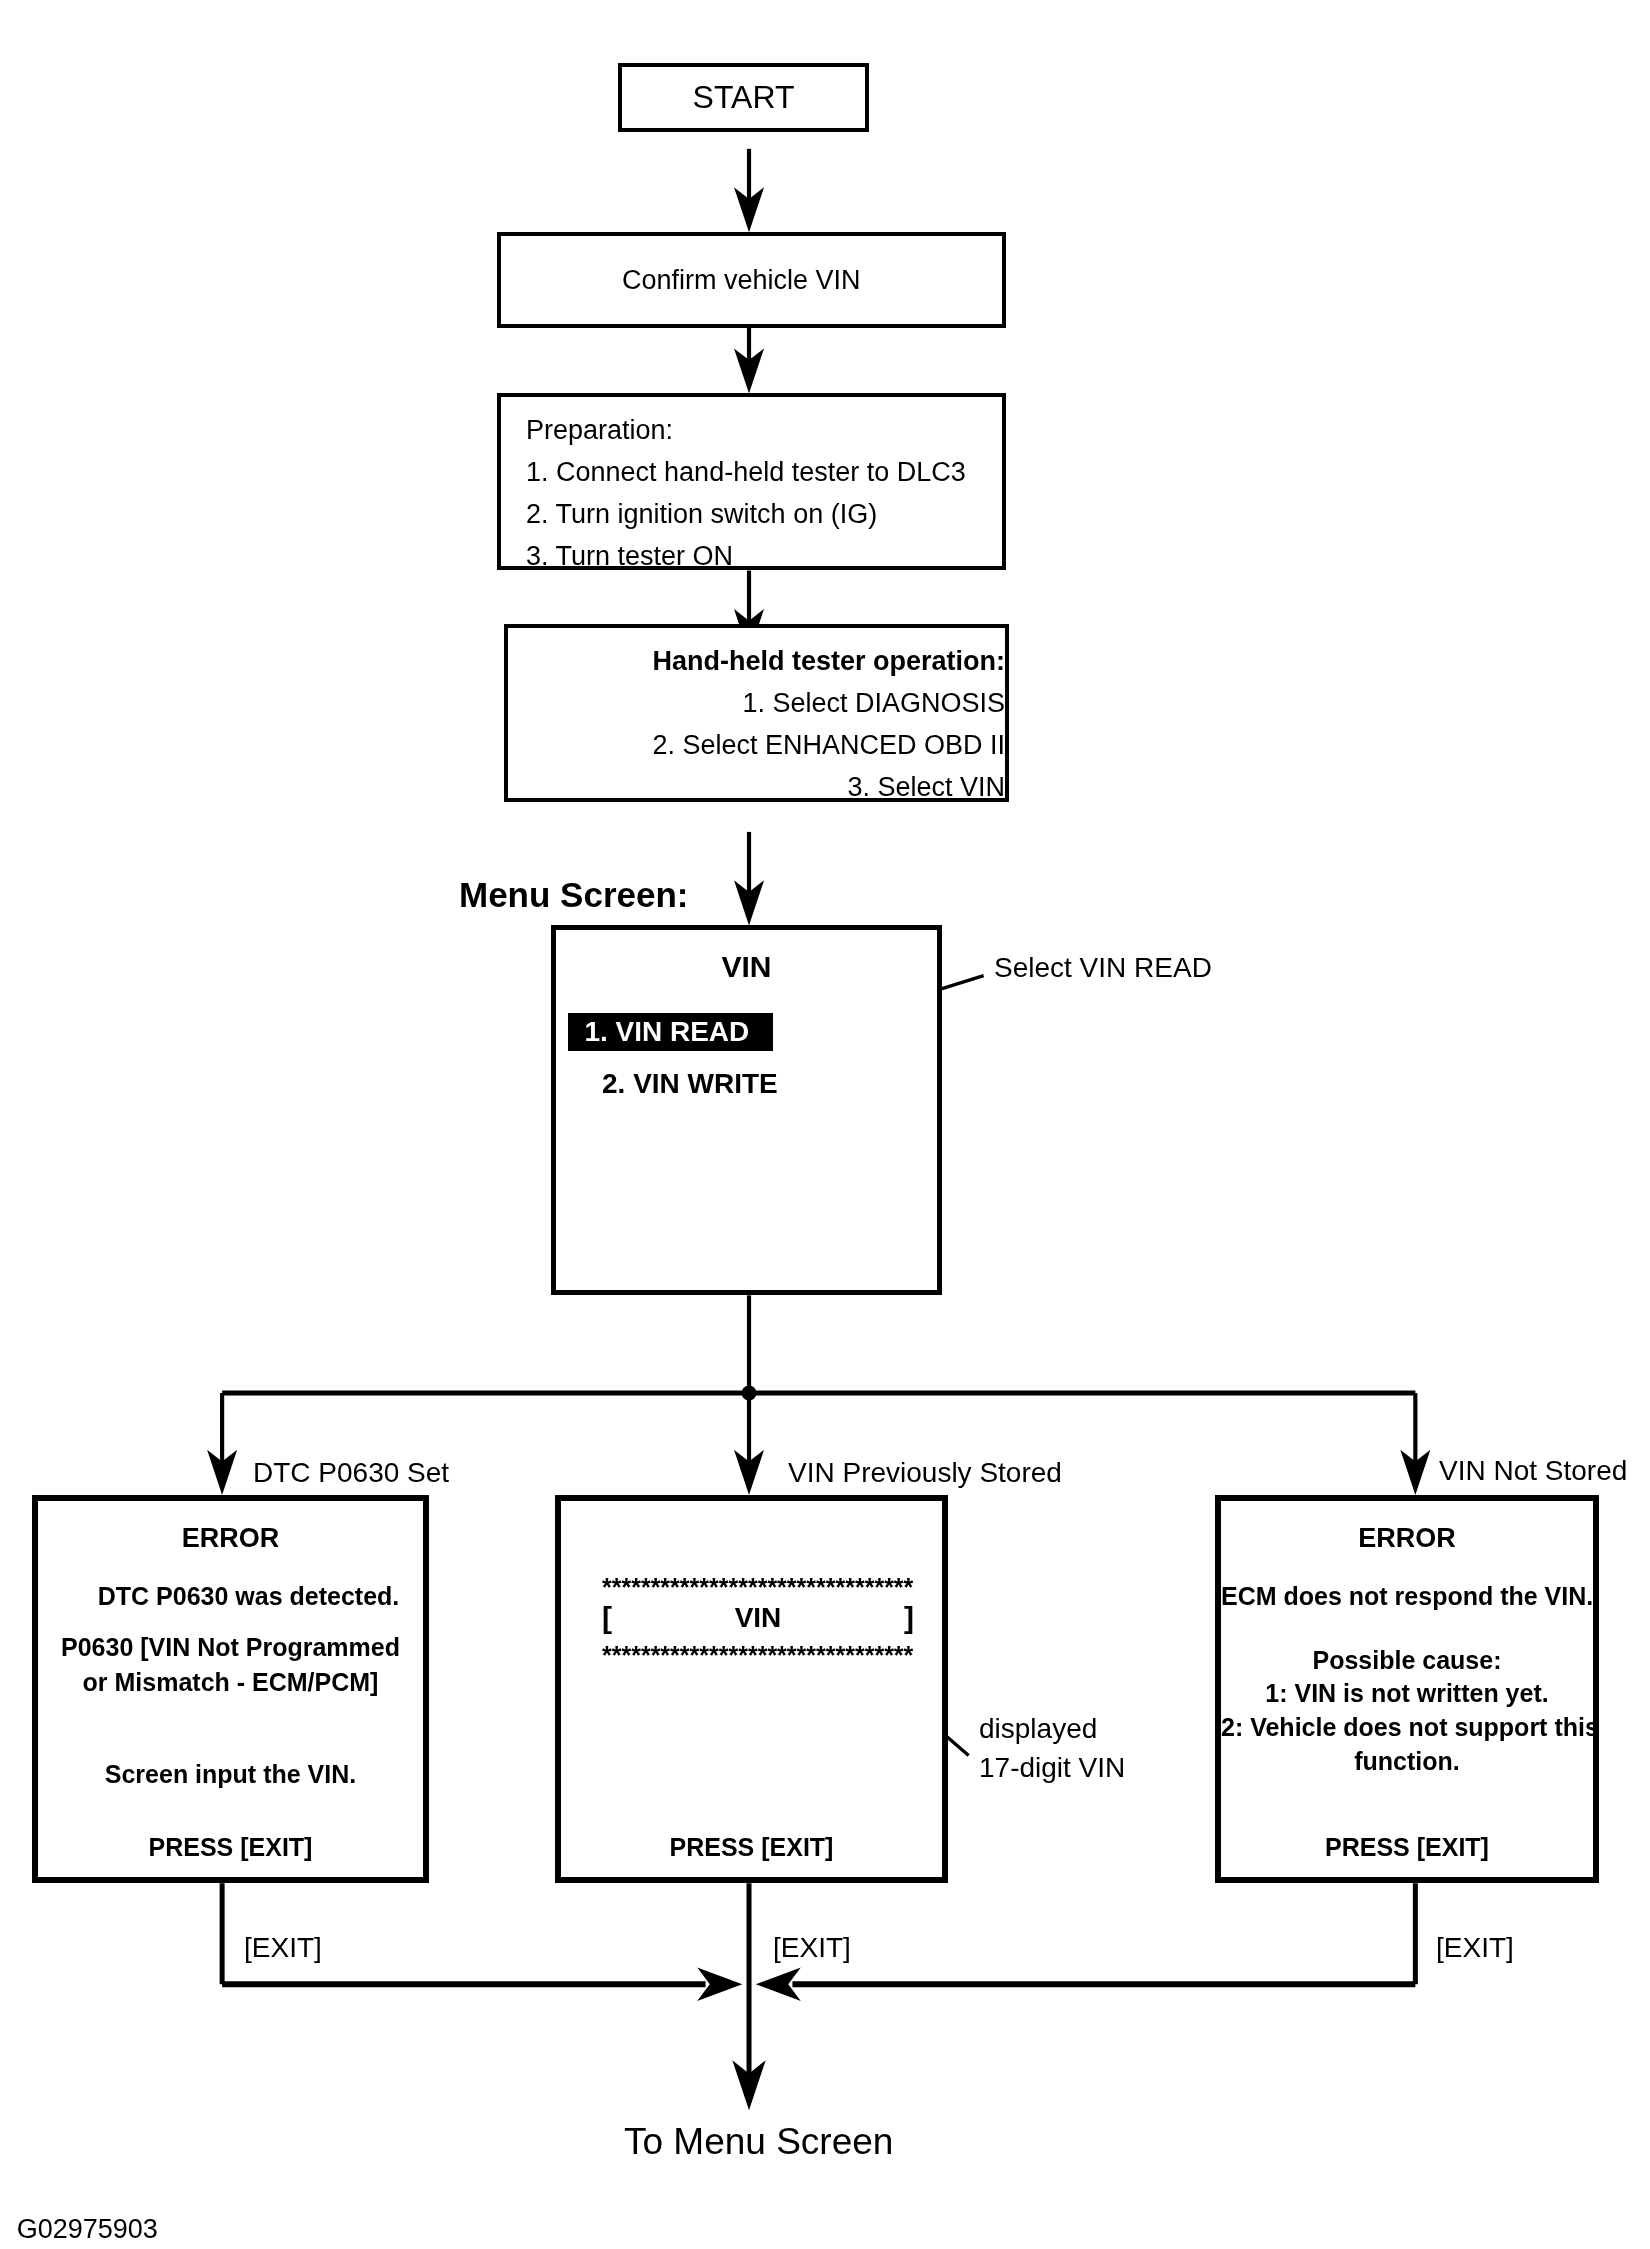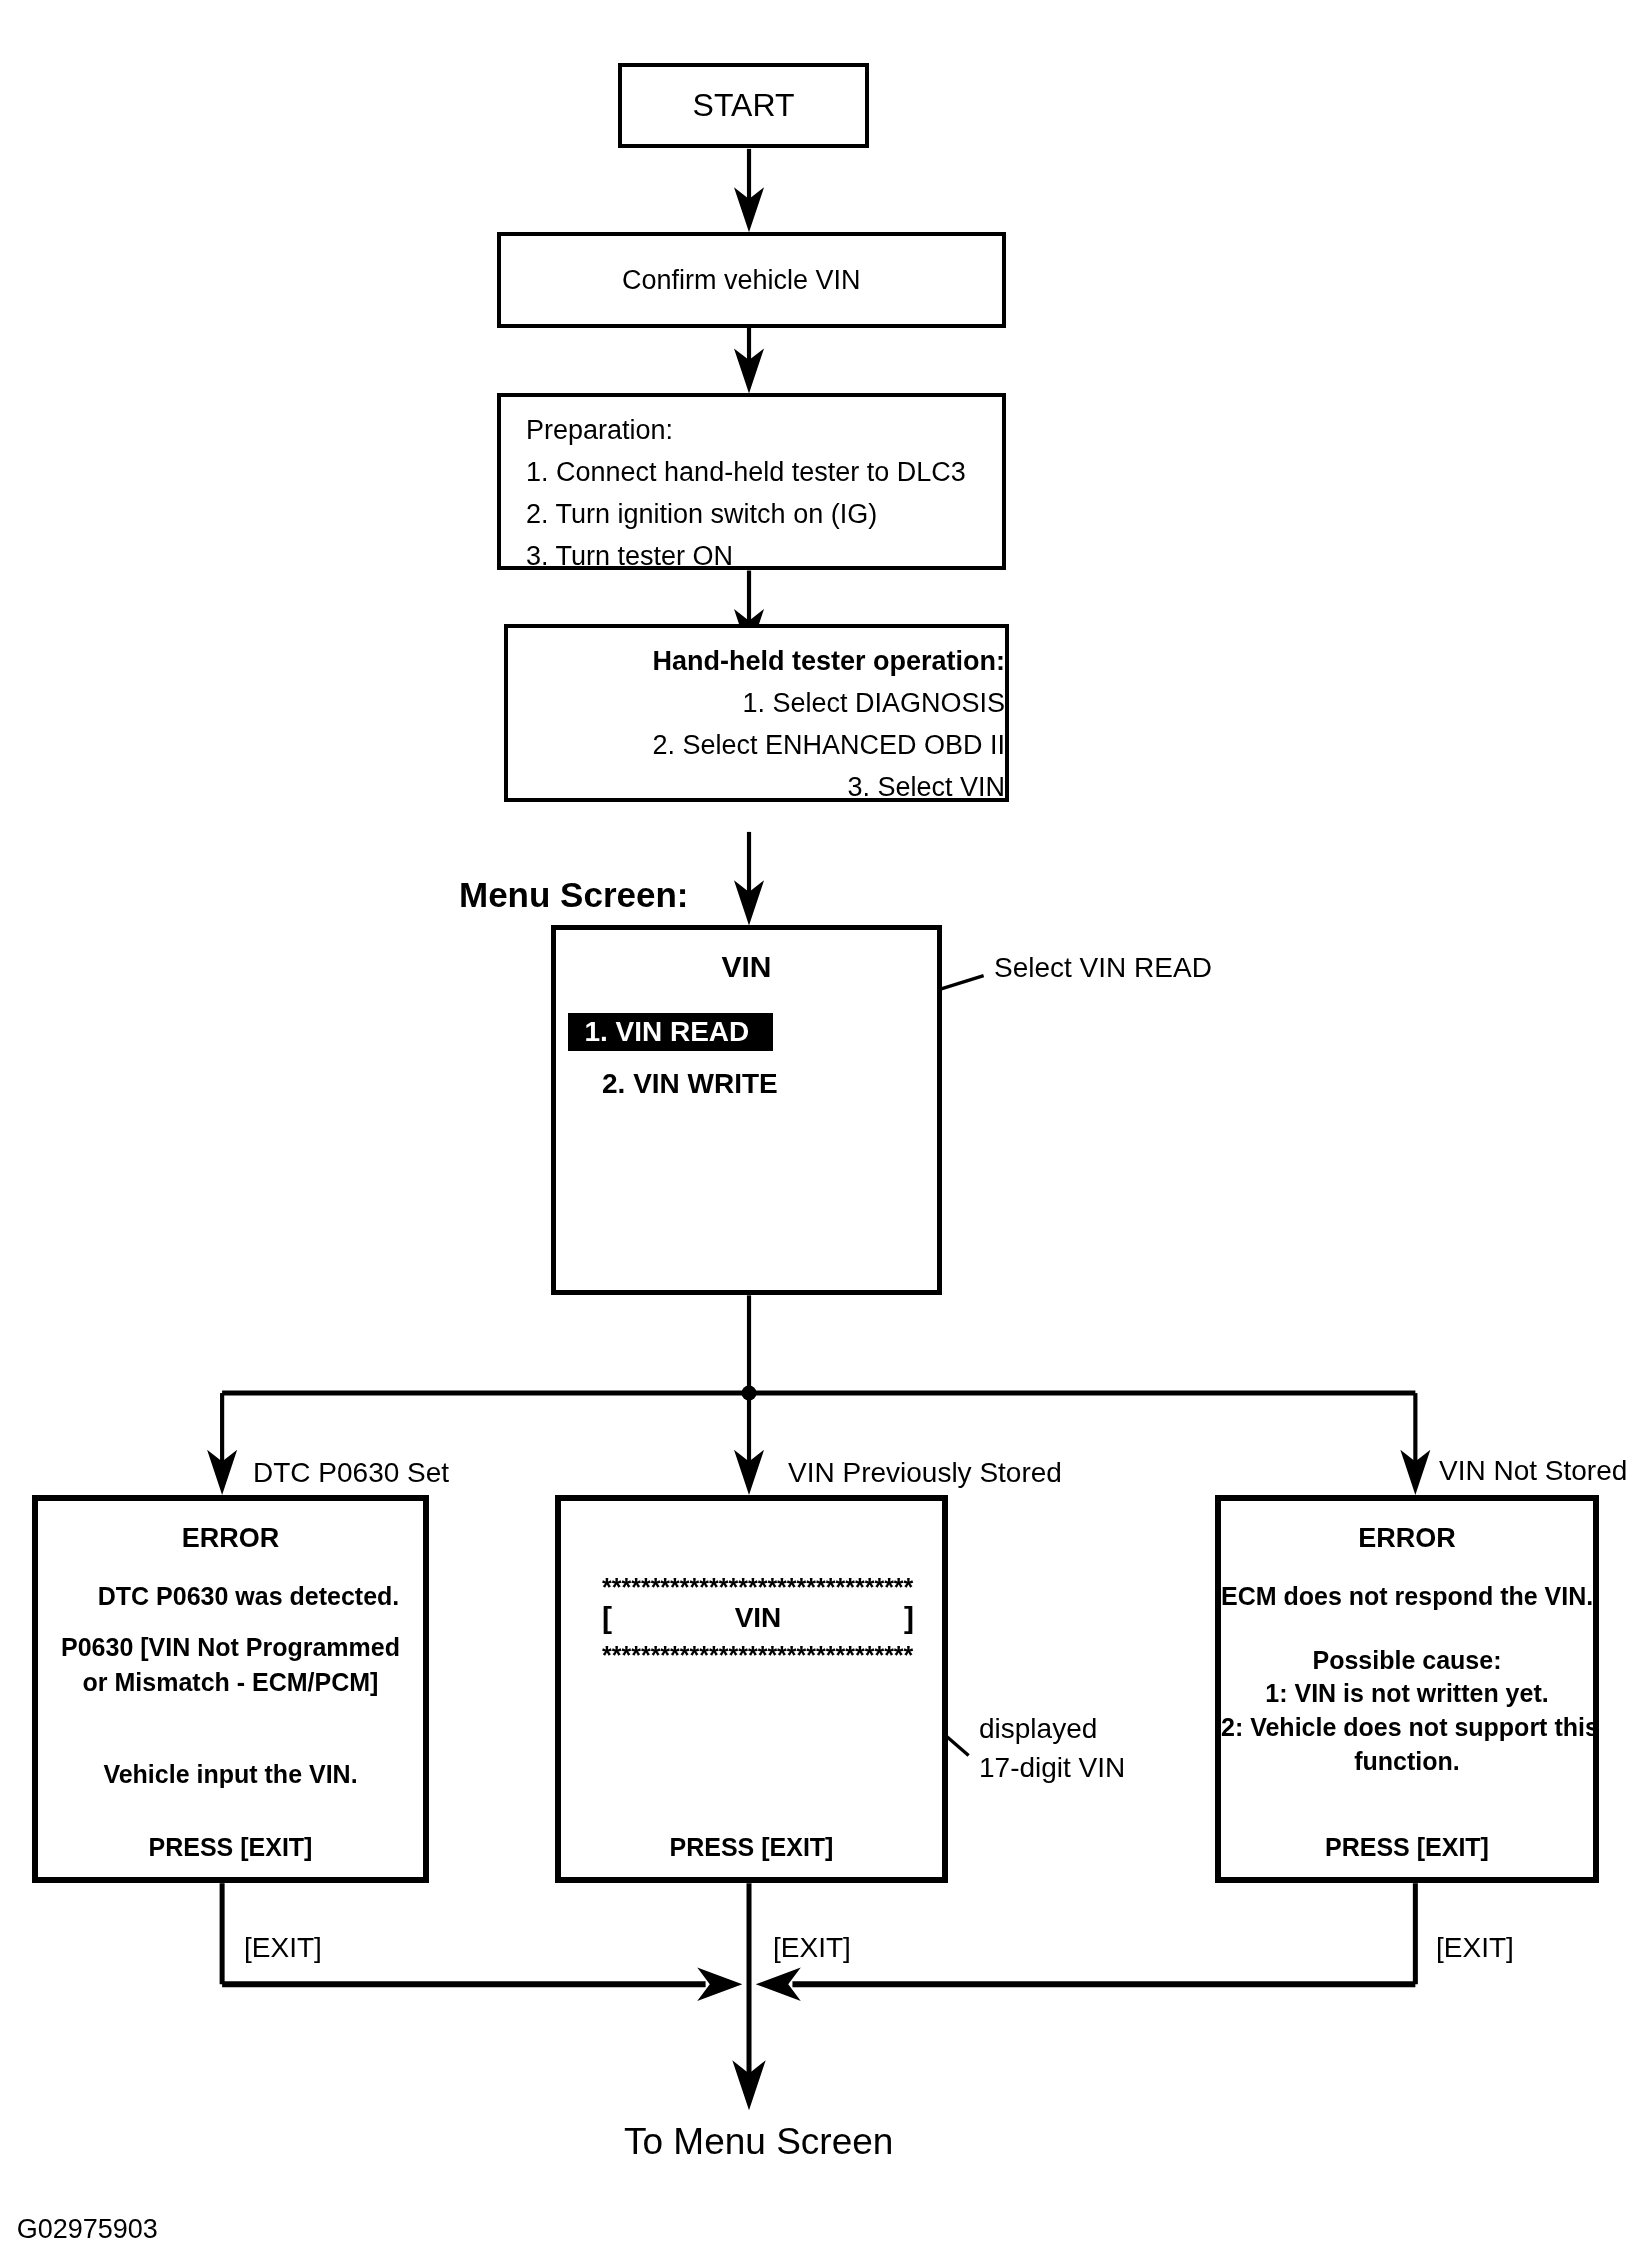--- a/index.html
+++ b/index.html
@@ -80,21 +80,21 @@
       <path d="M897,1790 L879,1736 L897,1750 L915,1736 Z"></path>
       <path d="M1695,1790 L1677,1736 L1695,1750 L1713,1736 Z"></path>
 
       <path d="M889,2376 L835,2356 L850,2376 L835,2396 Z"></path>
       <path d="M905,2376 L959,2356 L944,2376 L959,2396 Z"></path>
 
       <path d="M897,2527 L877,2467 L897,2483 L917,2467 Z"></path>
     </g>
   </svg>
 
-  <div class="box" style="left:618px; top:63px; width:251px; height:85px; display:flex; align-items:center; justify-content:center;">
+  <div class="box" style="left:618px; top:63px; width:251px; height:69px; display:flex; align-items:center; justify-content:center;">
     <span class="t-start">START</span>
   </div>
 
   <div class="box" style="left:497px; top:232px; width:509px; height:96px; display:flex; align-items:center; padding-left:121px;">
     <span class="t-plain nowrap">Confirm vehicle VIN</span>
   </div>
 
   <div class="box" style="left:497px; top:393px; width:509px; height:177px; padding:11.7px 0 0 25px;">
     <div class="t-list nowrap">Preparation:</div>
     <div class="t-list nowrap">1. Connect hand-held tester to DLC3</div>
@@ -123,21 +123,21 @@
 
   <div class="abs t-label nowrap" style="left:253px; top:1457px;">DTC P0630 Set</div>
   <div class="abs t-label nowrap" style="left:788px; top:1457px;">VIN Previously Stored</div>
   <div class="abs t-label nowrap" style="left:1439px; top:1455px;">VIN Not Stored</div>
 
   <div class="box box-screen" style="left:32px; top:1495px; width:397px; height:388px;">
     <div class="abs ctr t-err-title" style="top:22px;">ERROR</div>
     <div class="abs ctr t-scr nowrap" style="top:81px;padding-left:18px;">DTC P0630 was detected.</div>
     <div class="abs ctr t-scr nowrap" style="top:132px;">P0630  [VIN Not Programmed</div>
     <div class="abs ctr t-scr nowrap" style="top:167px;">or Mismatch - ECM/PCM]</div>
-    <div class="abs ctr t-scr nowrap" style="top:259px;">Vehicle input the VIN.</div>
+    <div class="abs ctr t-scr nowrap" style="top:259px;">Screen input the VIN.</div>
     <div class="abs ctr t-scr" style="top:332px;">PRESS [EXIT]</div>
   </div>
 
   <div class="box box-screen" style="left:555px; top:1495px; width:393px; height:388px;">
     <div class="abs t-ast nowrap" style="left:41px; top:72px;">********************************</div>
     <div class="vin-row" style="left:41px; top:100px; width:312px;">
       <span class="t-brk">[</span>
       <span class="t-menu-item">VIN</span>
       <span class="t-brk">]</span>
     </div>

